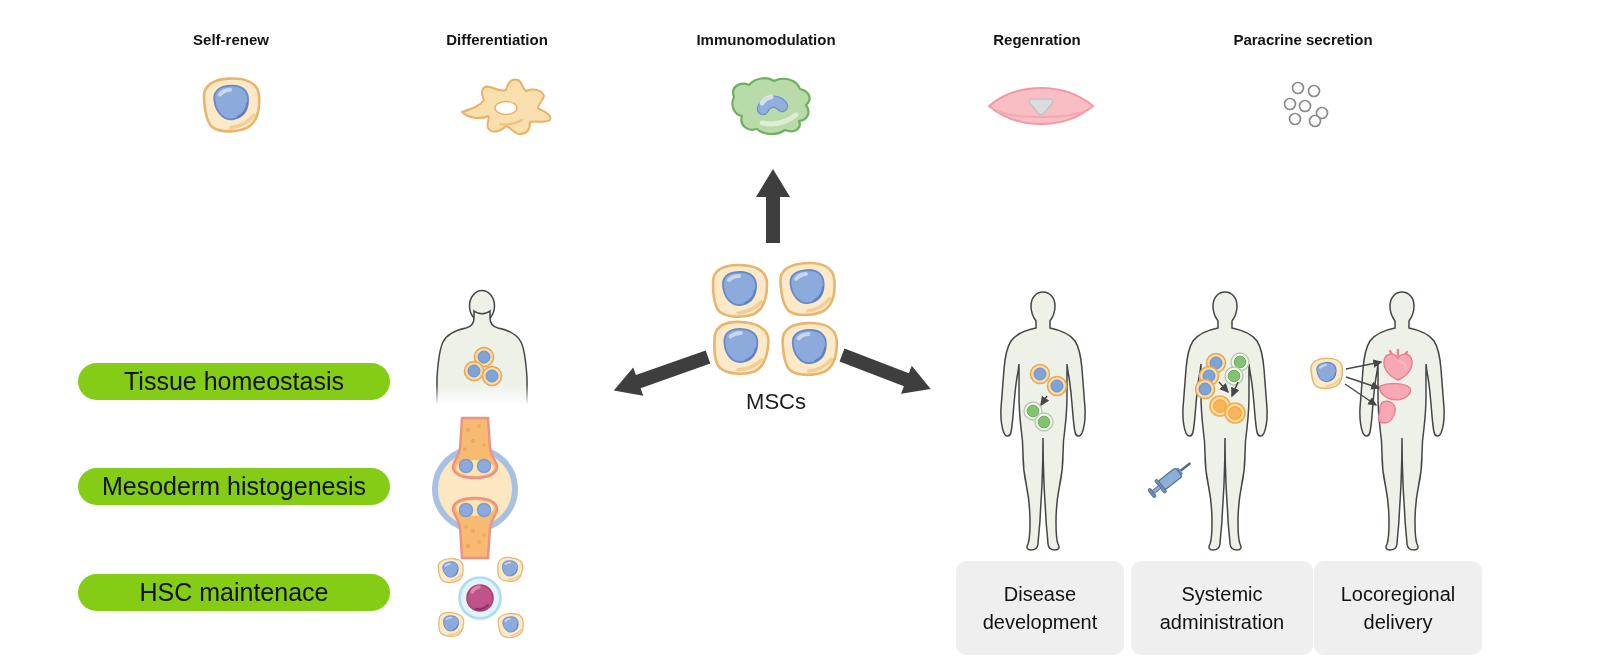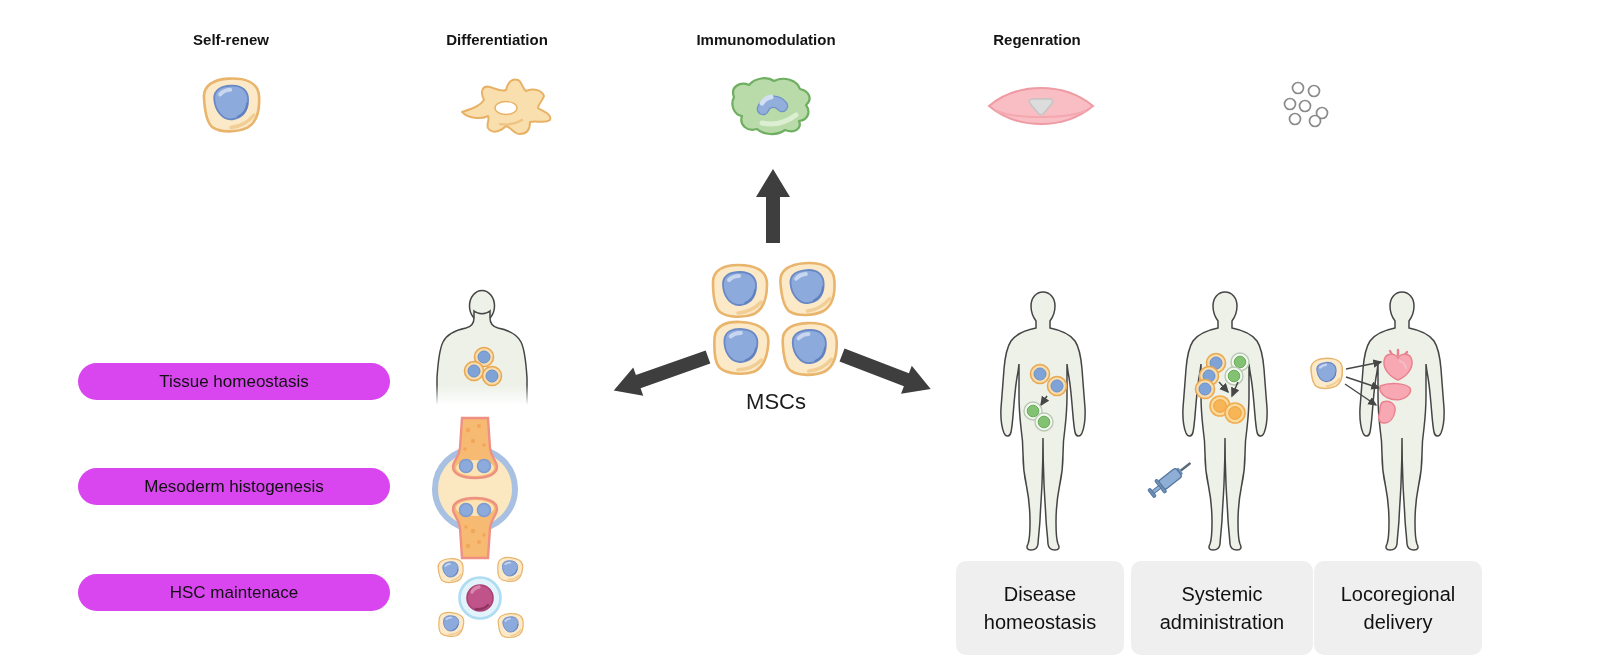--- a/index.html
+++ b/index.html
@@ -10,23 +10,23 @@
   .layer{position:absolute;left:0;top:0;}
   .hdr{
     position:absolute;top:31px;transform:translateX(-50%);
     font-size:15px;font-weight:700;white-space:nowrap;color:#131313;
   }
   .mscs{
     position:absolute;left:776px;top:389px;transform:translateX(-50%);
     font-size:22px;font-weight:400;color:#1c1c1c;
   }
   .pill{
-    position:absolute;left:78px;width:312px;height:37px;background:#d946ef;
+    position:absolute;left:78px;width:312px;height:37px;background:#84cc16;
     border-radius:19px;display:flex;align-items:center;justify-content:center;
-    font-size:17px;color:#111;white-space:nowrap;
+    font-size:25px;color:#111;white-space:nowrap;
   }
   .app{
     position:absolute;top:561px;height:94px;background:#EFEFEF;border-radius:10px;
     display:flex;flex-direction:column;align-items:center;justify-content:center;
     font-size:20px;line-height:28px;color:#111;text-align:center;
   }
 </style>
 </head>
 <body>
 
@@ -211,30 +211,31 @@
       <g>
         <use href="#mscCell" transform="translate(1327,374) rotate(-4) scale(0.58)"></use>
       </g>
     </g>
   </svg>
 
   <div class="hdr" style="left:231px">Self-renew</div>
   <div class="hdr" style="left:497px">Differentiation</div>
   <div class="hdr" style="left:766px">Immunomodulation</div>
   <div class="hdr" style="left:1037px">Regenration</div>
+  <div class="hdr" style="left:1303px">Paracrine secretion</div>
 
   <div class="mscs">MSCs</div>
 
   <div class="pill" style="top:363px">Tissue homeostasis</div>
   <div class="pill" style="top:574px">HSC maintenace</div>
   <div class="pill" style="top:468px">Mesoderm histogenesis</div>
 
   <div class="app" style="left:956px;width:168px">
     <span>Disease</span>
-    <span>homeostasis</span>
+    <span>development</span>
   </div>
   <div class="app" style="left:1131px;width:182px">
     <span>Systemic</span>
     <span>administration</span>
   </div>
   <div class="app" style="left:1314px;width:168px">
     <span>Locoregional</span>
     <span>delivery</span>
   </div>
 

